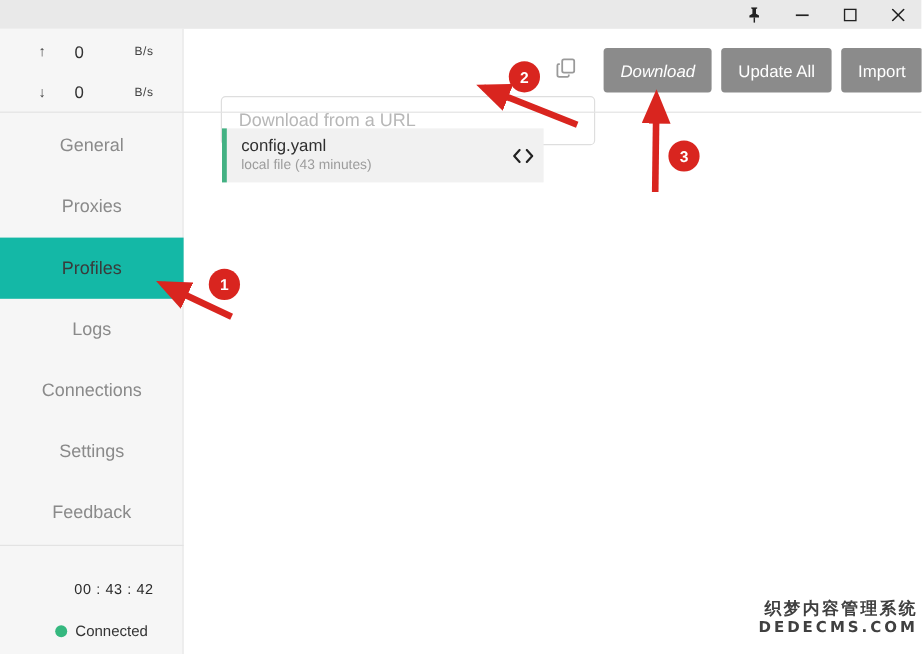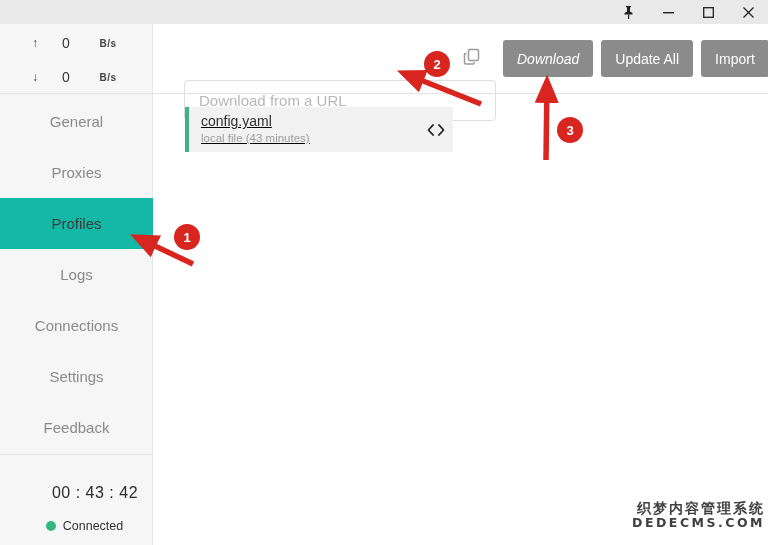--- a/index.html
+++ b/index.html
@@ -29,41 +29,41 @@
     position: absolute; left: 0; top: 24px; width: 153px; height: 521px;
     background: #f6f6f6; border-right: 1px solid #e7e7e7;
   }
   .traffic { position: absolute; left: 0; top: 0; width: 153px; height: 69px; }
   .traffic-row {
     position: absolute; left: 26px; width: 110px; height: 16px;
     display: grid; grid-template-columns: 18px 44px 40px; align-items: center;
   }
   .traffic-row .t-arrow { font-size: 12px; color: #444; text-align: center; }
   .traffic-row .t-value { font-size: 14px; color: #333; text-align: center; }
-  .traffic-row .t-unit  { font-size: 10px; font-weight: bold; color: #444; text-align: center; letter-spacing: 0.5px; }
+  .traffic-row .t-unit  { font-size: 10px; font-weight: normal; color: #444; text-align: right; letter-spacing: 0.5px; }
 
   .hr-top {
     position: absolute; left: 0; top: 93px; width: 768px; height: 1px;
     background: #e3e3e3; z-index: 5;
   }
 
   .nav { position: absolute; left: 0; top: 72px; width: 153px; }
   .nav-item {
     height: 51px; display: flex; align-items: center; justify-content: center;
     font-size: 15px; color: #8a8a8a; cursor: pointer;
   }
   .nav-item.active { background: #14b8a6; color: #3a3a3a; }
 
   .hr-bottom {
     position: absolute; left: 0; top: 430px; width: 153px; height: 1px; background: #e3e3e3;
   }
 
   .uptime {
     position: absolute; left: 0; top: 460px; width: 150px; text-align: center;
-    font-size: 16px; color: #2b2b2b; letter-spacing: 0.5px; padding-left: 40px;
+    font-size: 12px; color: #2b2b2b; letter-spacing: 0.5px; padding-left: 40px;
   }
   .status {
     position: absolute; left: 0; top: 495px; width: 169px;
     display: flex; align-items: center; justify-content: center; gap: 7px;
   }
   .status-dot { width: 10px; height: 10px; border-radius: 50%; background: #35b87f; }
   .status-label { font-size: 12.5px; color: #333; }
 
   
   .url-input {
@@ -84,21 +84,21 @@
   .btn-download { min-width: 76px; font-style: italic; }
   .btn-update { min-width: 84px; }
   .btn-import { min-width: 56px; }
 
   
   .profile-card {
     position: absolute; left: 185px; top: 107px; width: 268px; height: 45px;
     background: #f1f1f1; border-left: 4px solid #43b183;
     display: flex; align-items: center; cursor: pointer;
   }
-  .pc-text { flex: 1; padding-left: 12px; text-decoration: underline; }
+  .pc-text { flex: 1; padding-left: 12px; }
   .pc-name { font-size: 14px; color: #2f2f2f; line-height: 1.25; }
   .pc-meta { font-size: 11.5px; color: #9c9c9c; line-height: 1.3; }
   .pc-code { width: 34px; display: flex; justify-content: center; align-items: center; color: #222; }
 
   
   .anno-svg { position: absolute; left: 0; top: 0; width: 768px; height: 545px; z-index: 50; pointer-events: none; }
   .step-badge {
     position: absolute; z-index: 51; width: 26px; height: 26px; border-radius: 50%;
     background: #d9251f; color: #fff; font-size: 13px; font-weight: bold;
     display: flex; align-items: center; justify-content: center; pointer-events: none;

